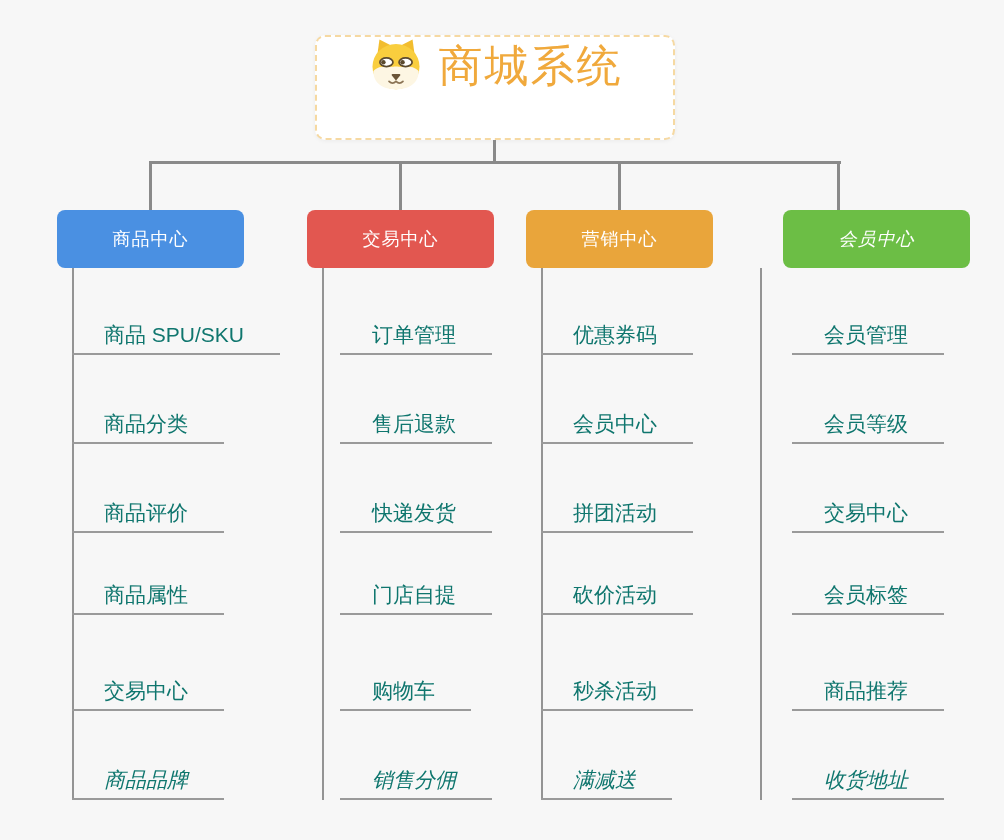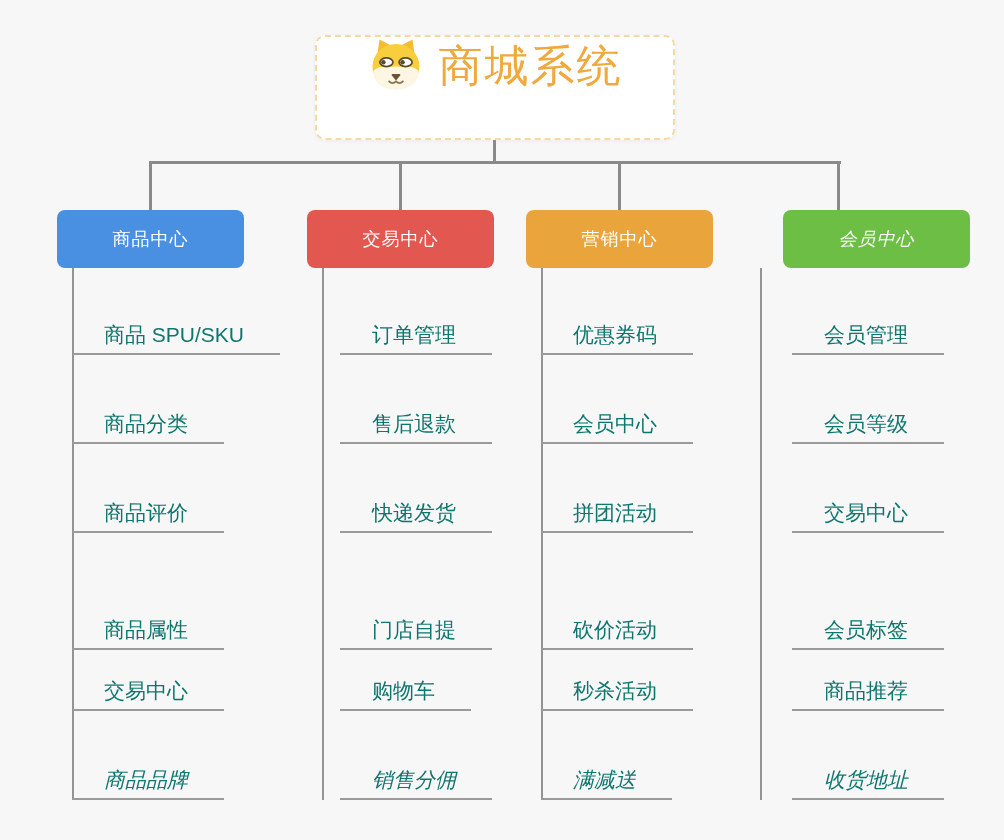--- a/index.html
+++ b/index.html
@@ -89,21 +89,21 @@
     border-bottom: 2px solid #9a9a9a;
     white-space: nowrap;
   }
   .branch-0 .leaf { left: 72px;  }
   .branch-1 .leaf { left: 322px; margin-left: 18px; }
   .branch-2 .leaf { left: 541px; }
   .branch-3 .leaf { left: 760px; margin-left: 32px; }
   .leaf-0 { top: 322px; }
   .leaf-1 { top: 411px; text-align: center; }
   .leaf-2 { top: 500px; }
-  .leaf-3 { top: 617px; text-align: center; }
+  .leaf-3 { top: 582px; text-align: center; }
   .leaf-4 { top: 678px; }
   .leaf-5 { top: 767px; font-style: italic; }
 </style>
 </head>
 <body>
 
 <div id="canvas">
 
   <div class="root-node" style="border-color: rgb(246, 217, 162);">
     <svg class="root-icon" width="56" height="54" viewBox="0 0 64 62" aria-hidden="true">

